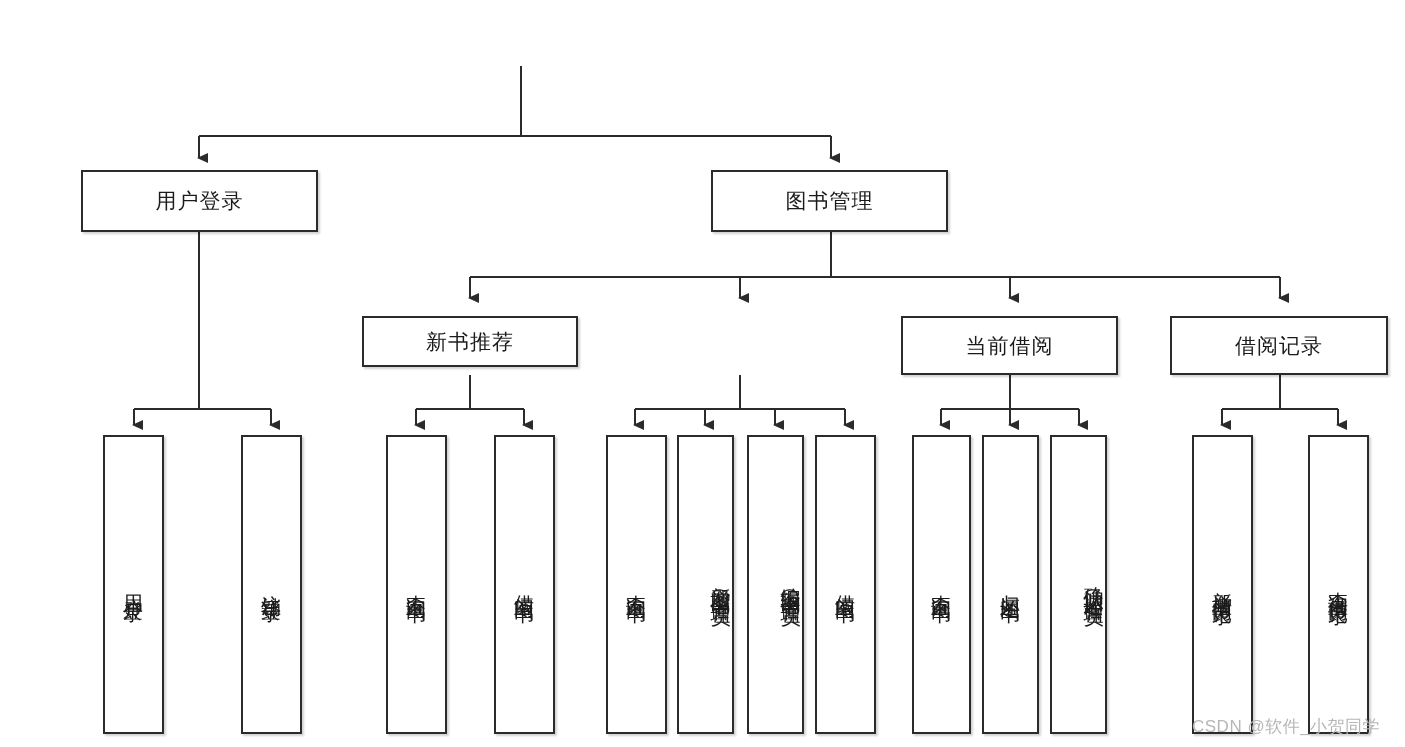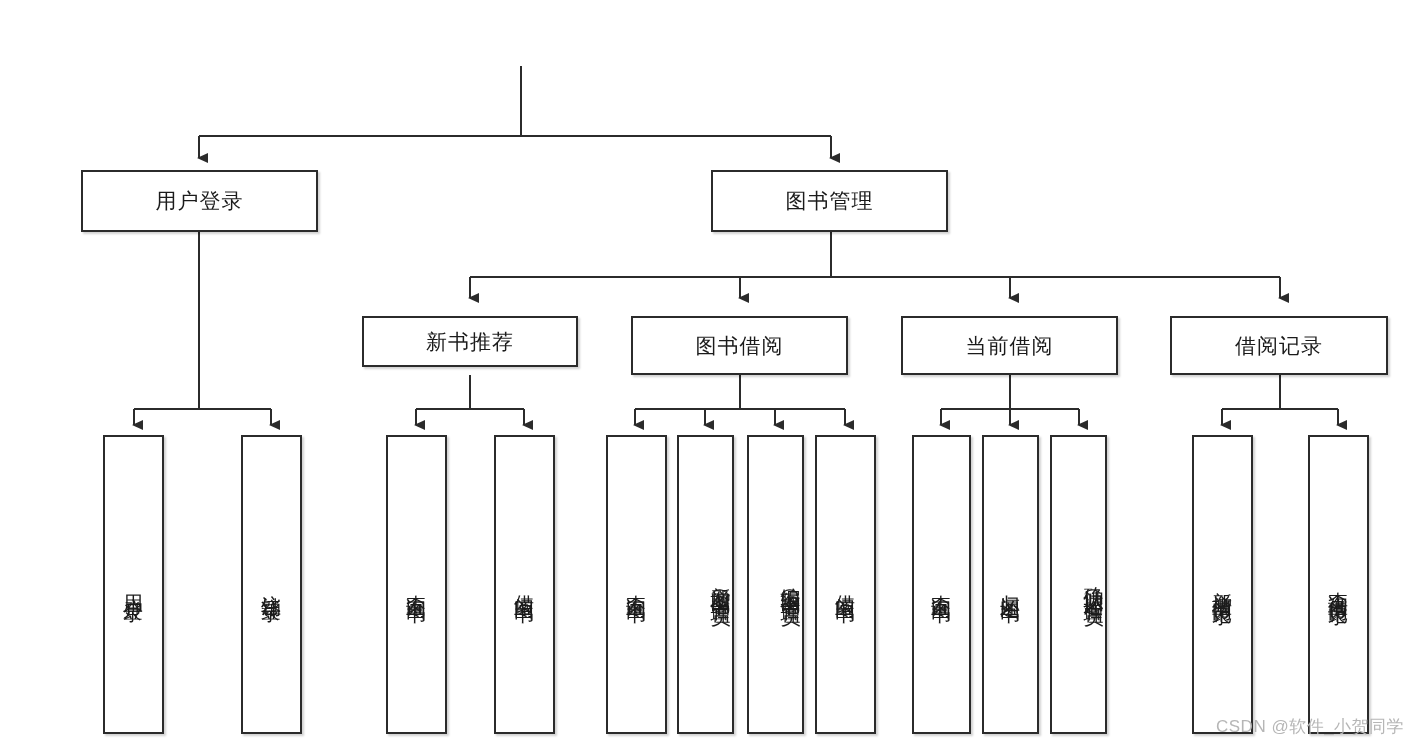--- a/index.html
+++ b/index.html
@@ -133,23 +133,20 @@
   <div class="node horiz" style="left:81px; top:170px; width:237px; height:62px;">
     <span>用户登录</span>
   </div>
   <div class="node horiz" style="left:711px; top:170px; width:237px; height:62px;">
     <span>图书管理</span>
   </div>
 
   <div class="node horiz" style="left:362px; top:316px; width:216px; height:51px;">
     <span>新书推荐</span>
   </div>
-  <div class="node horiz" style="left:631px; top:316px; width:217px; height:59px;">
-    <span>图书借阅</span>
-  </div>
   <div class="node horiz" style="left:901px; top:316px; width:217px; height:59px;">
     <span>当前借阅</span>
   </div>
   <div class="node horiz" style="left:1170px; top:316px; width:218px; height:59px;">
     <span>借阅记录</span>
   </div>
 
   <div class="node vert midalign" style="left:103px; top:435px; width:61px; height:299px;">
     <span>用户登录</span>
   </div>
@@ -187,15 +184,15 @@
     <span>确认归还（管理员）</span>
   </div>
 
   <div class="node vert midalign" style="left:1192px; top:435px; width:61px; height:299px;">
     <span>新增借阅记录</span>
   </div>
   <div class="node vert midalign" style="left:1308px; top:435px; width:61px; height:299px;">
     <span>查询借阅记录</span>
   </div>
 
-  <div class="watermark" style="left:1192px; top:715px;margin-left:24px;">CSDN @软件_小贺同学</div>
+  <div class="watermark" style="left:1192px; top:715px;">CSDN @软件_小贺同学</div>
 
 </div>
 
 </body></html>

